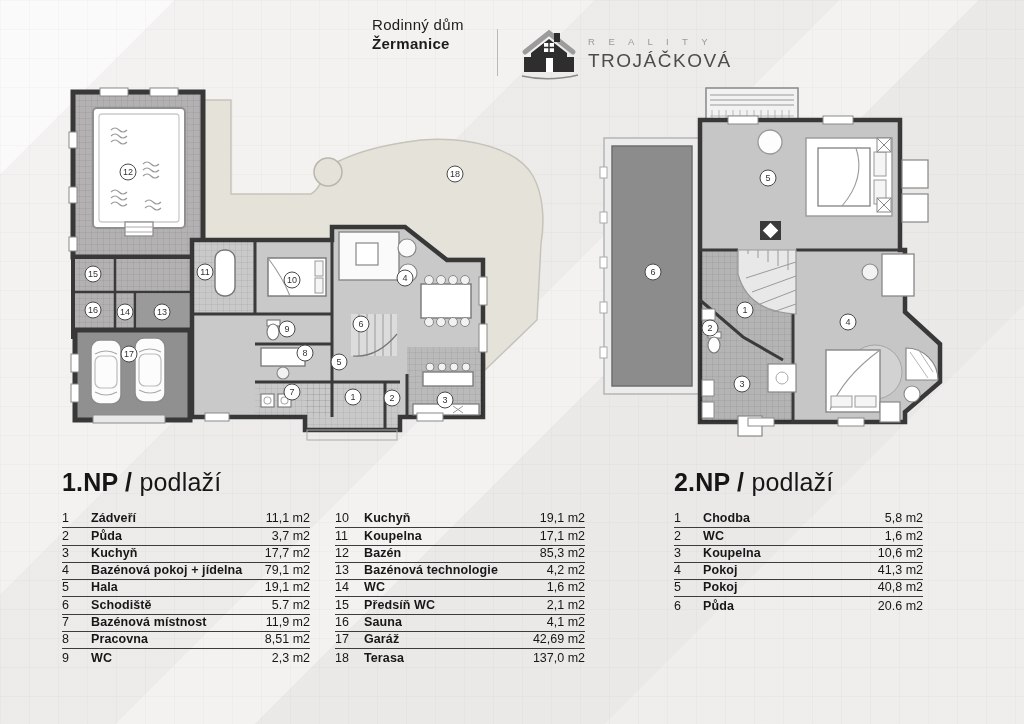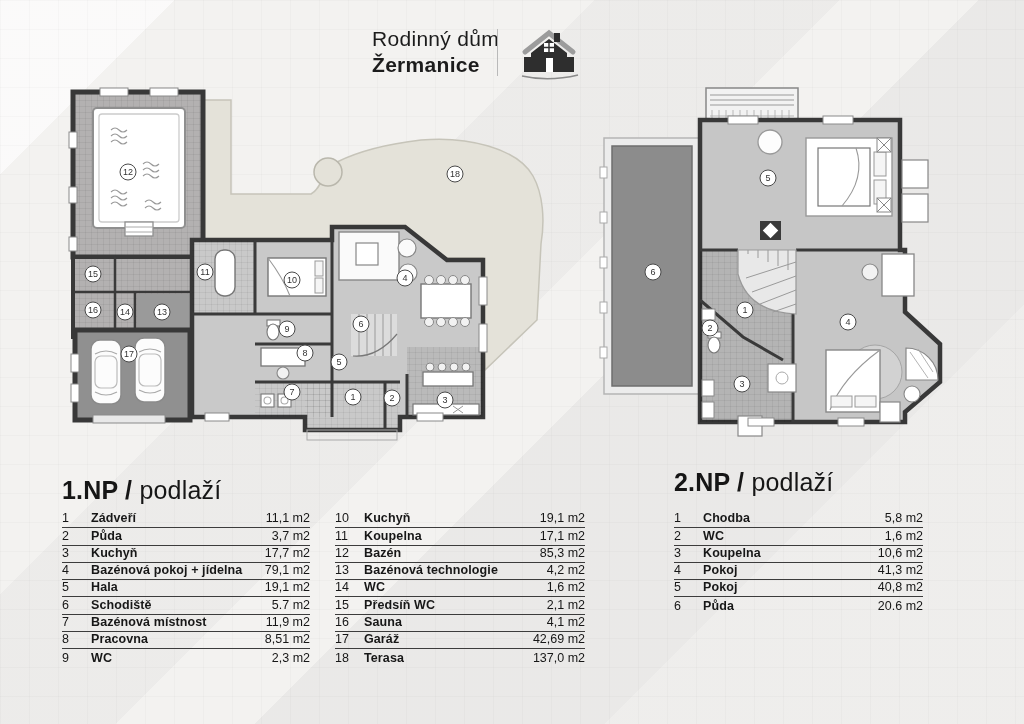--- a/index.html
+++ b/index.html
@@ -16,38 +16,38 @@
       linear-gradient(135deg, rgba(0,0,0,0) 0 34%, rgba(90,90,100,0.045) 34% 48%, rgba(0,0,0,0) 48% 56%, rgba(90,90,100,0.06) 56% 76%, rgba(120,120,130,0.035) 76% 100%);
   }
   .bg-grid{
     position:absolute;inset:0;pointer-events:none;
     background-image:
       linear-gradient(rgba(0,0,0,0.02) 1px, transparent 1px),
       linear-gradient(90deg, rgba(0,0,0,0.02) 1px, transparent 1px);
     background-size:29px 29px;
   }
   
-  .title{position:absolute;left:372px;top:26px;line-height:1.25;font-size:21px;}
+  .title{position:absolute;left:372px;top:16px;line-height:1.25;font-size:15px;}
   .title .l1{font-weight:400;letter-spacing:0.3px;}
   .title .l2{font-weight:700;letter-spacing:0.3px;}
   .divider{position:absolute;left:497px;top:29px;width:1px;height:47px;background:#b9b9b9;}
   .logo{position:absolute;left:521px;top:27px;display:flex;align-items:flex-start;}
   .logo svg{display:block;}
   .brand{margin-left:9px;padding-top:9px;}
   .brand .b1{font-size:9.5px;letter-spacing:5.5px;color:#9a9a9a;font-weight:400;}
   .brand .b2{font-size:19px;letter-spacing:1.5px;color:#4c4c4c;font-weight:400;margin-top:3px;}
   
   .plan{position:absolute;}
   .plan1{left:55px;top:82px;width:490px;height:372px;}
   .plan2{left:598px;top:82px;width:370px;height:365px;}
   
   .sect{position:absolute;font-size:25px;letter-spacing:0.2px;color:#161616;}
   .sect .hb{font-weight:700;}
   .sect .hl{font-weight:400;}
-  .sect1{left:62px;top:468px;margin-top:8px;}
+  .sect1{left:62px;top:468px;}
   .sect2{left:674px;top:468px;}
   
   .rtable{position:absolute;}
   .t1a{left:62px;top:511px;width:248px;}
   .t1b{left:335px;top:511px;width:250px;}
   .t2 {left:674px;top:511px;width:249px;}
   .trow{
     display:flex;align-items:flex-end;height:17.3px;box-sizing:border-box;
     padding-bottom:2px;border-bottom:1px solid #3c3c3c;
     font-size:12.5px;color:#171717;
@@ -74,20 +74,24 @@
     <path d="M4,25 L28,6 L52,25" fill="none" stroke="#9c9c9c" stroke-width="5" stroke-linecap="round"></path>
     <path d="M10,26 L28,12 L46,26 L46,45 L10,45 Z" fill="#2e2e2e"></path>
     <rect x="33" y="6" width="6" height="9" fill="#2e2e2e"></rect>
     <rect x="23" y="16" width="10" height="9" fill="#ffffff"></rect>
     <path d="M28,16 V25 M23,20.5 H33" stroke="#2e2e2e" stroke-width="1.4"></path>
     <rect x="25" y="31" width="7" height="14" fill="#ffffff"></rect>
     <rect x="3" y="30" width="7" height="15" fill="#2e2e2e"></rect>
     <rect x="46" y="30" width="7" height="15" fill="#2e2e2e"></rect>
     <path d="M1,49 Q28,55 57,48" fill="none" stroke="#8a8a8a" stroke-width="1.6"></path>
   </svg>
+  <div class="brand">
+    <div class="b1">R E A L I T Y</div>
+    <div class="b2">TROJÁČKOVÁ</div>
+  </div>
 </div>
 
 <div class="plan plan1">
 <svg viewBox="0 0 490 372" width="490" height="372">
   <defs>
     <pattern id="tiles" width="6" height="6" patternUnits="userSpaceOnUse">
       <path d="M6 0 H0 V6" fill="none" stroke="rgba(0,0,0,0.10)" stroke-width="1"></path>
     </pattern>
   </defs>
 

